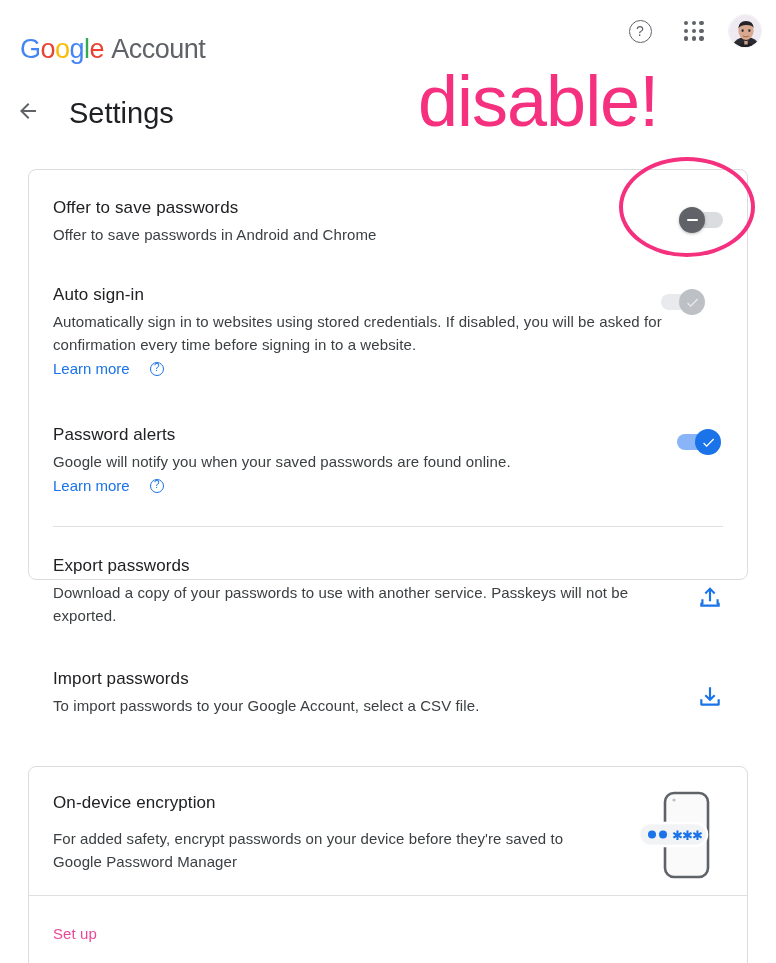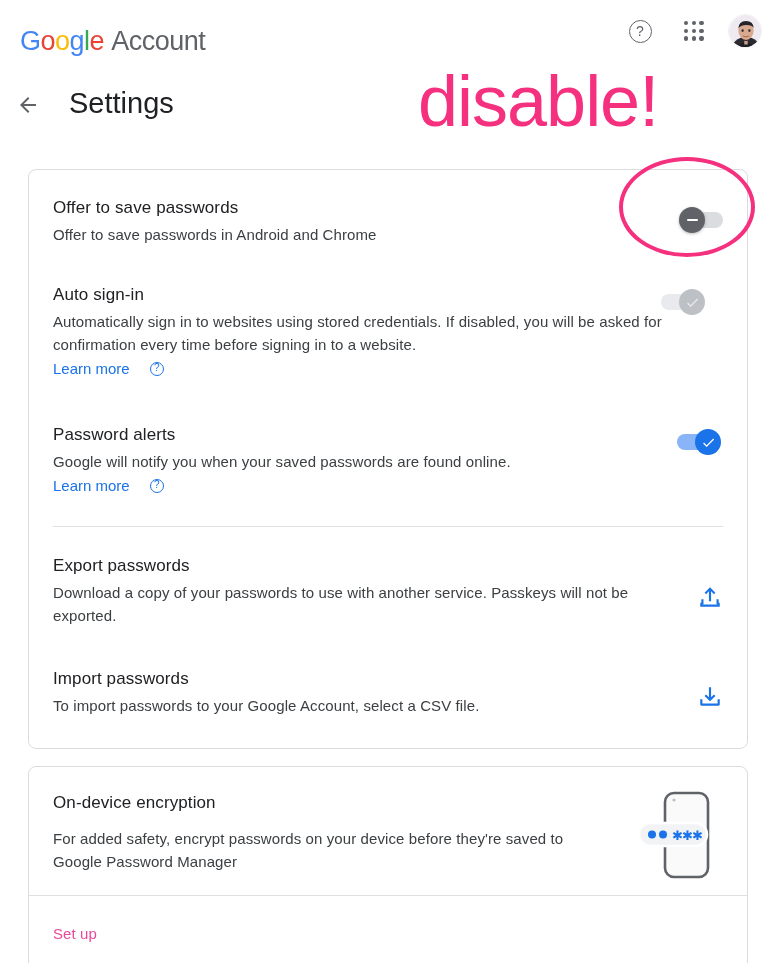--- a/index.html
+++ b/index.html
@@ -14,21 +14,21 @@
   }
 
   .page { position: relative; width: 776px; height: 963px; background: #fff; }
 
   
   .topbar {
     position: absolute; top: 0; left: 0; right: 0; height: 66px;
     display: flex; align-items: center;
   }
   .brand {
-    position: absolute; left: 20px; top: 24px;
+    position: absolute; left: 20px; top: 32px;
     font-size: 27px; letter-spacing: -0.5px; line-height: 34px;
     white-space: nowrap;
   }
   .brand .g-logo { font-weight: 400; }
   .brand .l1 { color: #4285F4; }
   .brand .l2 { color: #EA4335; }
   .brand .l3 { color: #FBBC05; }
   .brand .l4 { color: #4285F4; }
   .brand .l5 { color: #34A853; }
   .brand .l6 { color: #EA4335; }
@@ -56,21 +56,21 @@
     gap: 3px;
   }
   .apps-grid i { display: block; width: 4.4px; height: 4.4px; border-radius: 50%; background: #5F6368; }
   .avatar {
     width: 34px; height: 34px; border-radius: 50%;
     overflow: hidden; cursor: pointer; display: block;
     border: 1px solid rgba(0,0,0,0.06);
   }
 
   
-  .pagehead { position: absolute; top: 85px; left: 0; height: 46px; display: flex; align-items: flex-start; }
+  .pagehead { position: absolute; top: 85px; left: 0; height: 46px; display: flex; align-items: flex-end; }
   .back-arrow {
     width: 40px; height: 40px; margin-left: 8px; border-radius: 50%;
     display: flex; align-items: center; justify-content: center; cursor: pointer;
   }
   .page-title {
     margin-left: 21px; font-size: 29px; color: #202124; font-weight: 400;
     letter-spacing: 0px; line-height: 36px;
   }
 
   
@@ -84,21 +84,21 @@
     position: absolute; left: 619px; top: 157px; width: 136px; height: 100px;
     border: 4.5px solid #F5317F; border-radius: 50%;
     pointer-events: none; z-index: 30;
   }
 
   
   .card {
     position: absolute; left: 28px; width: 720px;
     background: #fff; border: 1px solid #DADCE0; border-radius: 8px;
   }
-  #card-settings { top: 169px; height: 580px; }
+  #card-settings { top: 169px; height: 411px; }
   #card-encryption { top: 766px; height: 220px; }
 
   .row { position: relative; padding: 0 24px; }
 
   .row-title {
     font-size: 17px; color: #202124; font-weight: 400; line-height: 24px;
     letter-spacing: 0.1px;
   }
   .row-desc {
     font-size: 15px; color: #3C4043; line-height: 23px; letter-spacing: 0.1px;

